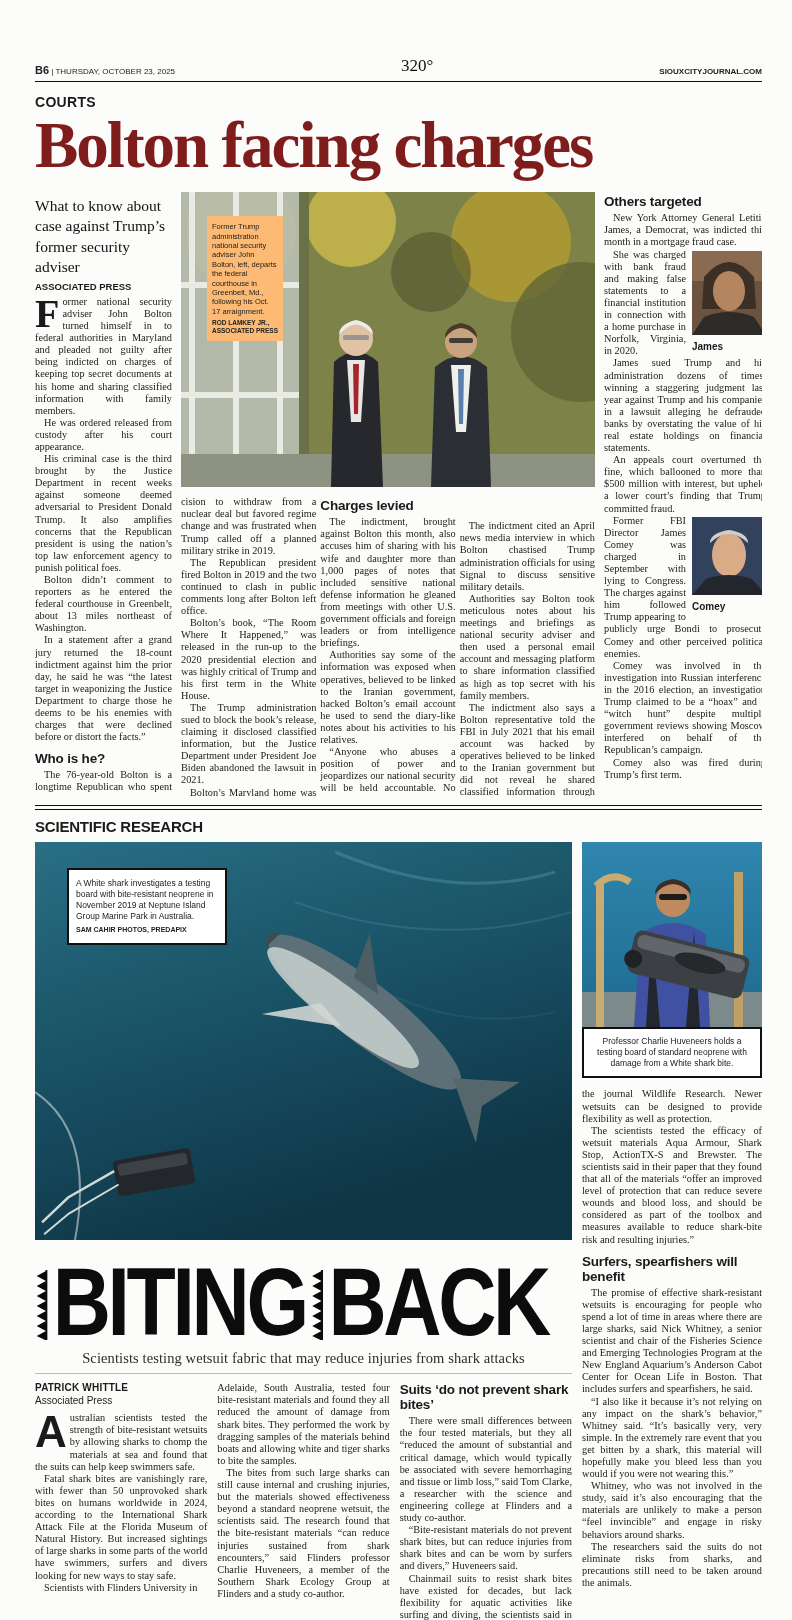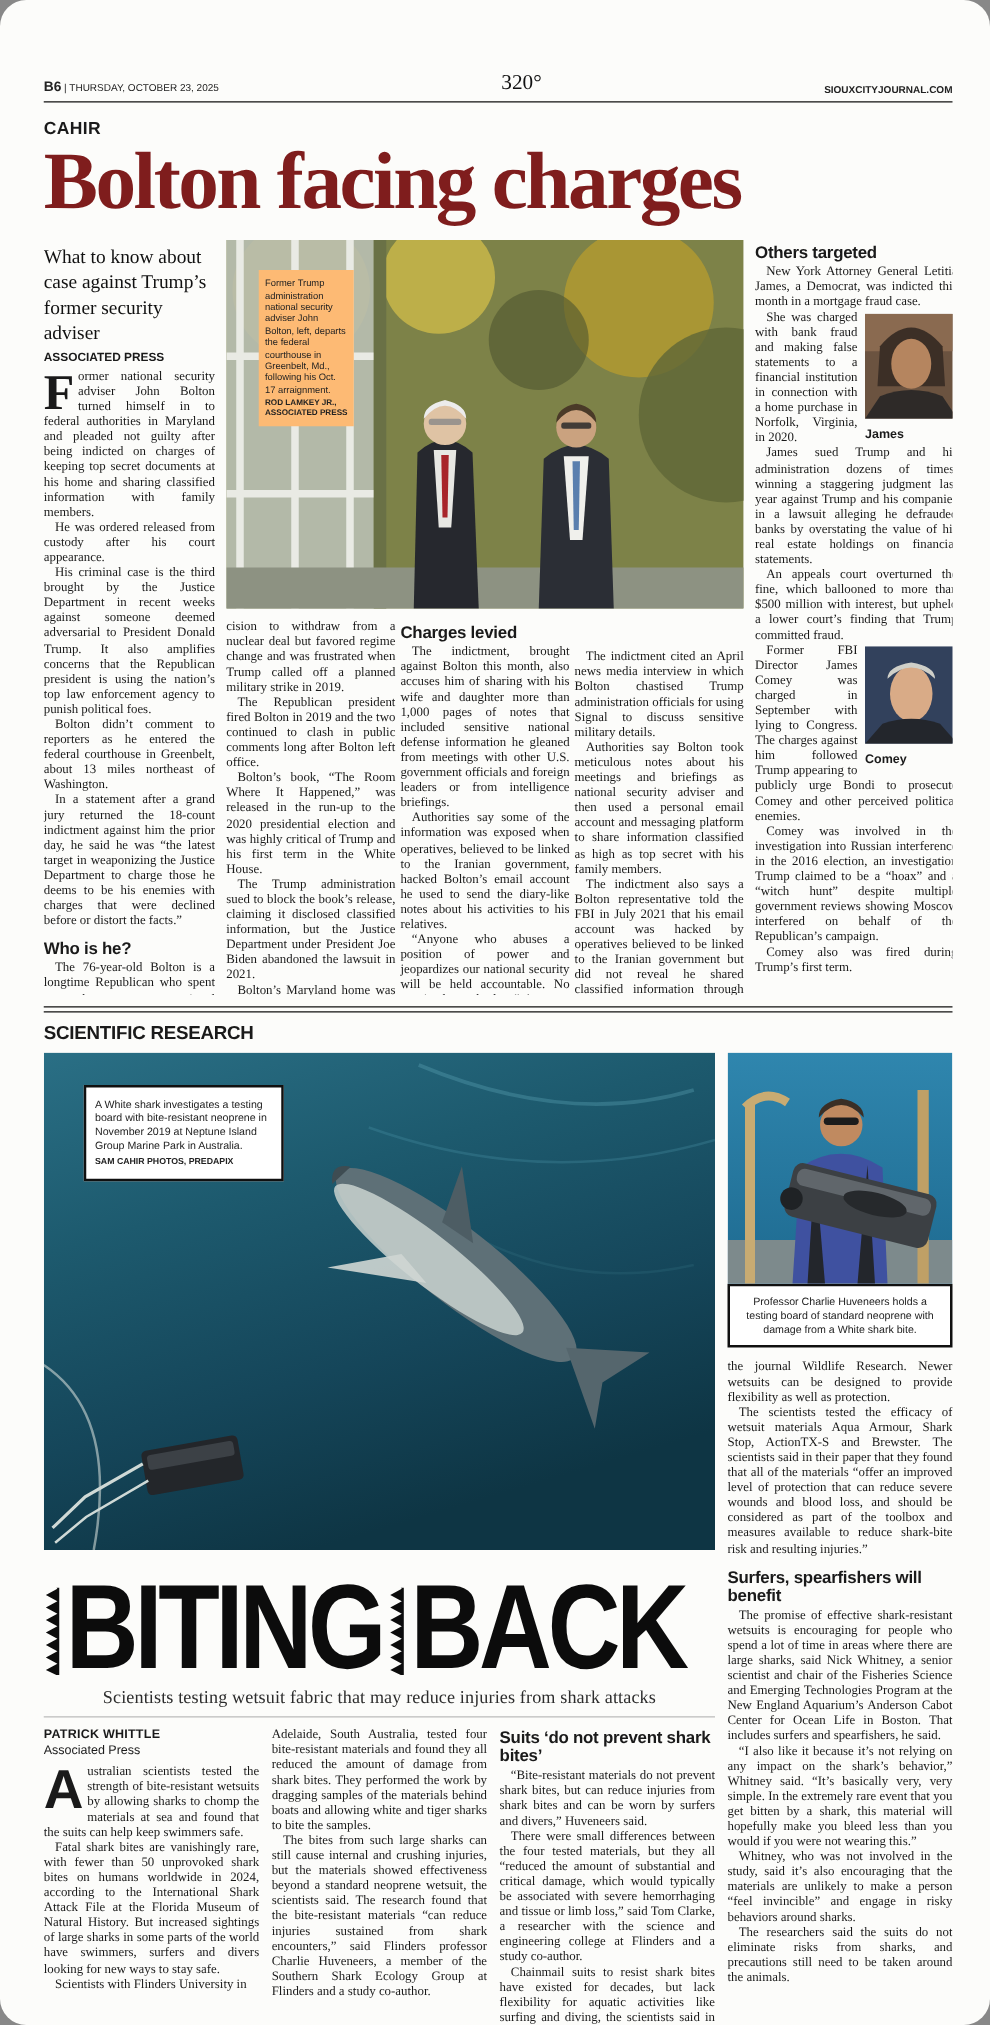--- a/index.html
+++ b/index.html
@@ -1,19 +1,19 @@
 <!DOCTYPE html>
 <html><head>
 <meta charset="utf-8">
 <style>
   * { margin:0; padding:0; box-sizing:border-box; }
   body { background:#888; }
   .page { width:792px; height:1620px; background:#fcfcfa; color:#1a1a1a;
           font-family:"Liberation Serif", serif; position:relative; overflow:hidden;
-          margin:0 auto;border-radius:21px; }
+          margin:0 auto; }
   .inner { padding:56px 30px 0 35px; width:792px; }
 
   
   .masthead { display:flex; justify-content:space-between; align-items:flex-end;
               padding-bottom:5px; border-bottom:1.5px solid #111; }
   .mh-left { font-family:"Liberation Sans",sans-serif; font-size:8px; color:#222; }
   .mh-left b { font-size:11px; }
   .mh-center { font-family:"Liberation Serif",serif; font-size:17px; color:#111; }
   .mh-right { font-family:"Liberation Sans",sans-serif; font-size:8px; font-weight:bold; color:#222; }
 
@@ -82,21 +82,21 @@
 
   <div class="masthead">
     <div class="mh-left">
       <b>B6</b>
       <span>| THURSDAY, OCTOBER 23, 2025</span>
     </div>
     <div class="mh-center">320°</div>
     <div class="mh-right">SIOUXCITYJOURNAL.COM</div>
   </div>
 
-  <div class="kicker">CAHIR</div>
+  <div class="kicker">COURTS</div>
   <h1 class="main-headline">Bolton facing charges</h1>
 
   <div class="bolton-grid">
 
     <div class="body">
       <div class="deck">What to know about case against Trump’s former security adviser</div>
       <div class="byline">ASSOCIATED PRESS</div>
       <p><span class="dropcap">F</span><span>ormer national security adviser John Bolton turned himself in to federal authorities in Maryland and pleaded not guilty after being indicted on charges of keeping top secret documents at his home and sharing classified information with family members.</span></p>
       <p class="ind">He was ordered released from custody after his court appearance.</p>
       <p class="ind">His criminal case is the third brought by the Justice Department in recent weeks against someone deemed adversarial to President Donald Trump. It also amplifies concerns that the Republican president is using the nation’s top law enforcement agency to punish political foes.</p>
@@ -266,22 +266,22 @@
           <p><span class="dropcap sans">A</span><span>ustralian scientists tested the strength of bite-resistant wetsuits by allowing sharks to chomp the materials at sea and found that the suits can help keep swimmers safe.</span></p>
           <p class="ind">Fatal shark bites are vanishingly rare, with fewer than 50 unprovoked shark bites on humans worldwide in 2024, according to the International Shark Attack File at the Florida Museum of Natural History. But increased sightings of large sharks in some parts of the world have swimmers, surfers and divers looking for new ways to stay safe.</p>
           <p class="ind">Scientists with Flinders University in</p>
         </div>
         <div>
           <p>Adelaide, South Australia, tested four bite-resistant materials and found they all reduced the amount of damage from shark bites. They performed the work by dragging samples of the materials behind boats and allowing white and tiger sharks to bite the samples.</p>
           <p class="ind">The bites from such large sharks can still cause internal and crushing injuries, but the materials showed effectiveness beyond a standard neoprene wetsuit, the scientists said. The research found that the bite-resistant materials “can reduce injuries sustained from shark encounters,” said Flinders professor Charlie Huveneers, a member of the Southern Shark Ecology Group at Flinders and a study co-author.</p>
         </div>
         <div>
           <div class="colhead" style="margin-top:0">Suits ‘do not prevent shark bites’</div>
+          <p class="ind">There were small differences between the four tested materials, but they all “reduced the amount of substantial and critical damage, which would typically be associated with severe hemorrhaging and tissue or limb loss,” said Tom Clarke, a researcher with the science and engineering college at Flinders and a study co-author.</p>
           <p class="ind">“Bite-resistant materials do not prevent shark bites, but can reduce injuries from shark bites and can be worn by surfers and divers,” Huveneers said.</p>
-          <p class="ind">There were small differences between the four tested materials, but they all “reduced the amount of substantial and critical damage, which would typically be associated with severe hemorrhaging and tissue or limb loss,” said Tom Clarke, a researcher with the science and engineering college at Flinders and a study co-author.</p>
           <p class="ind">Chainmail suits to resist shark bites have existed for decades, but lack flexibility for aquatic activities like surfing and diving, the scientists said in research published in</p>
         </div>
       </div>
     </div>
 
     <div class="shark-right">
       <div class="photo side-photo">
         <svg width="180" height="185" viewBox="0 0 180 185">
           <defs>
             <linearGradient id="sea2" x1="0" y1="0" x2="0" y2="1">

